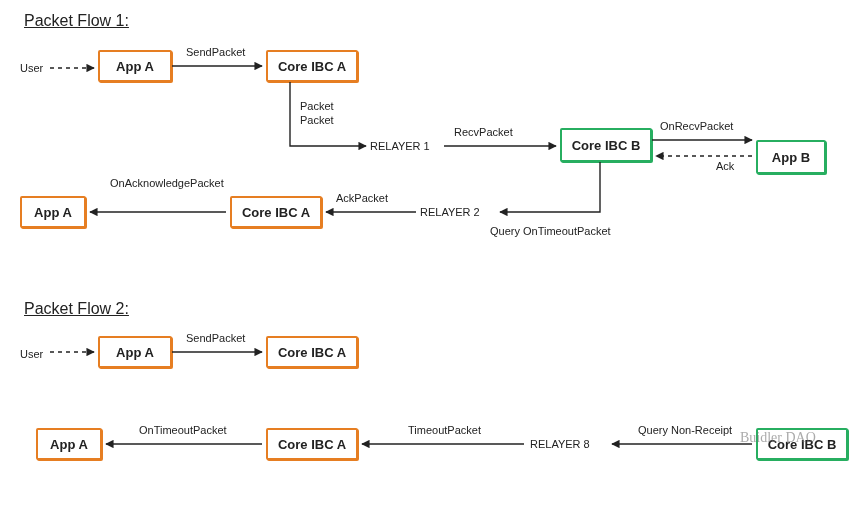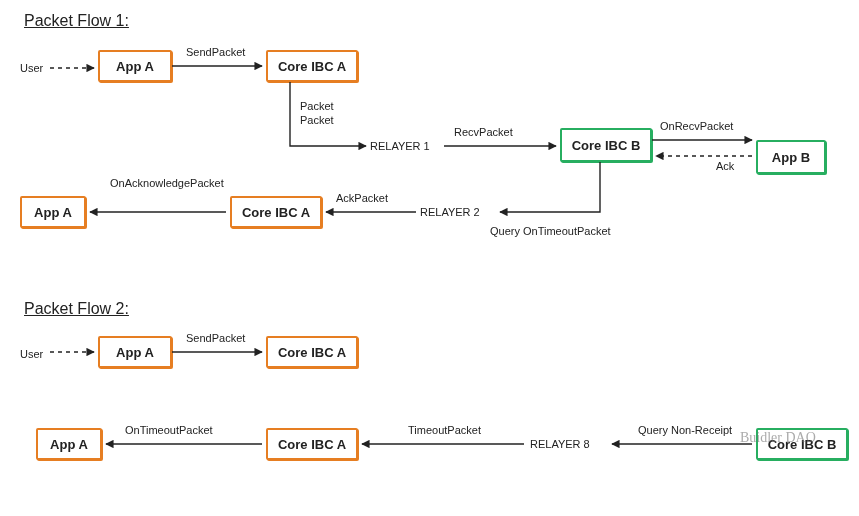--- a/index.html
+++ b/index.html
@@ -103,21 +103,21 @@
 
 <div class="box green" style="left:756px;top:428px;width:92px;height:32px">
     <span>Core IBC B</span>
   </div>
 <div class="label" style="left:638px;top:424px">Query Non-Receipt</div>
 <div class="label" style="left:530px;top:438px">RELAYER 8</div>
 <div class="label" style="left:408px;top:424px">TimeoutPacket</div>
 <div class="box orange" style="left:266px;top:428px;width:92px;height:32px">
     <span>Core IBC A</span>
   </div>
-<div class="label" style="left:125px;top:424px">OnTimeoutPacket</div>
+<div class="label" style="left:139px;top:424px">OnTimeoutPacket</div>
 <div class="box orange" style="left:36px;top:428px;width:66px;height:32px">
     <span>App A</span>
   </div>
 
 <div class="watermark" style="left:740px;top:430px">Buidler DAO</div>
 
 <svg class="conn">
   <defs>
     <marker id="arw" viewBox="0 0 10 10" refX="9" refY="5" markerWidth="6" markerHeight="6" orient="auto-start-reverse">
       <path d="M0 0 L10 5 L0 10 z" fill="#222"></path>

